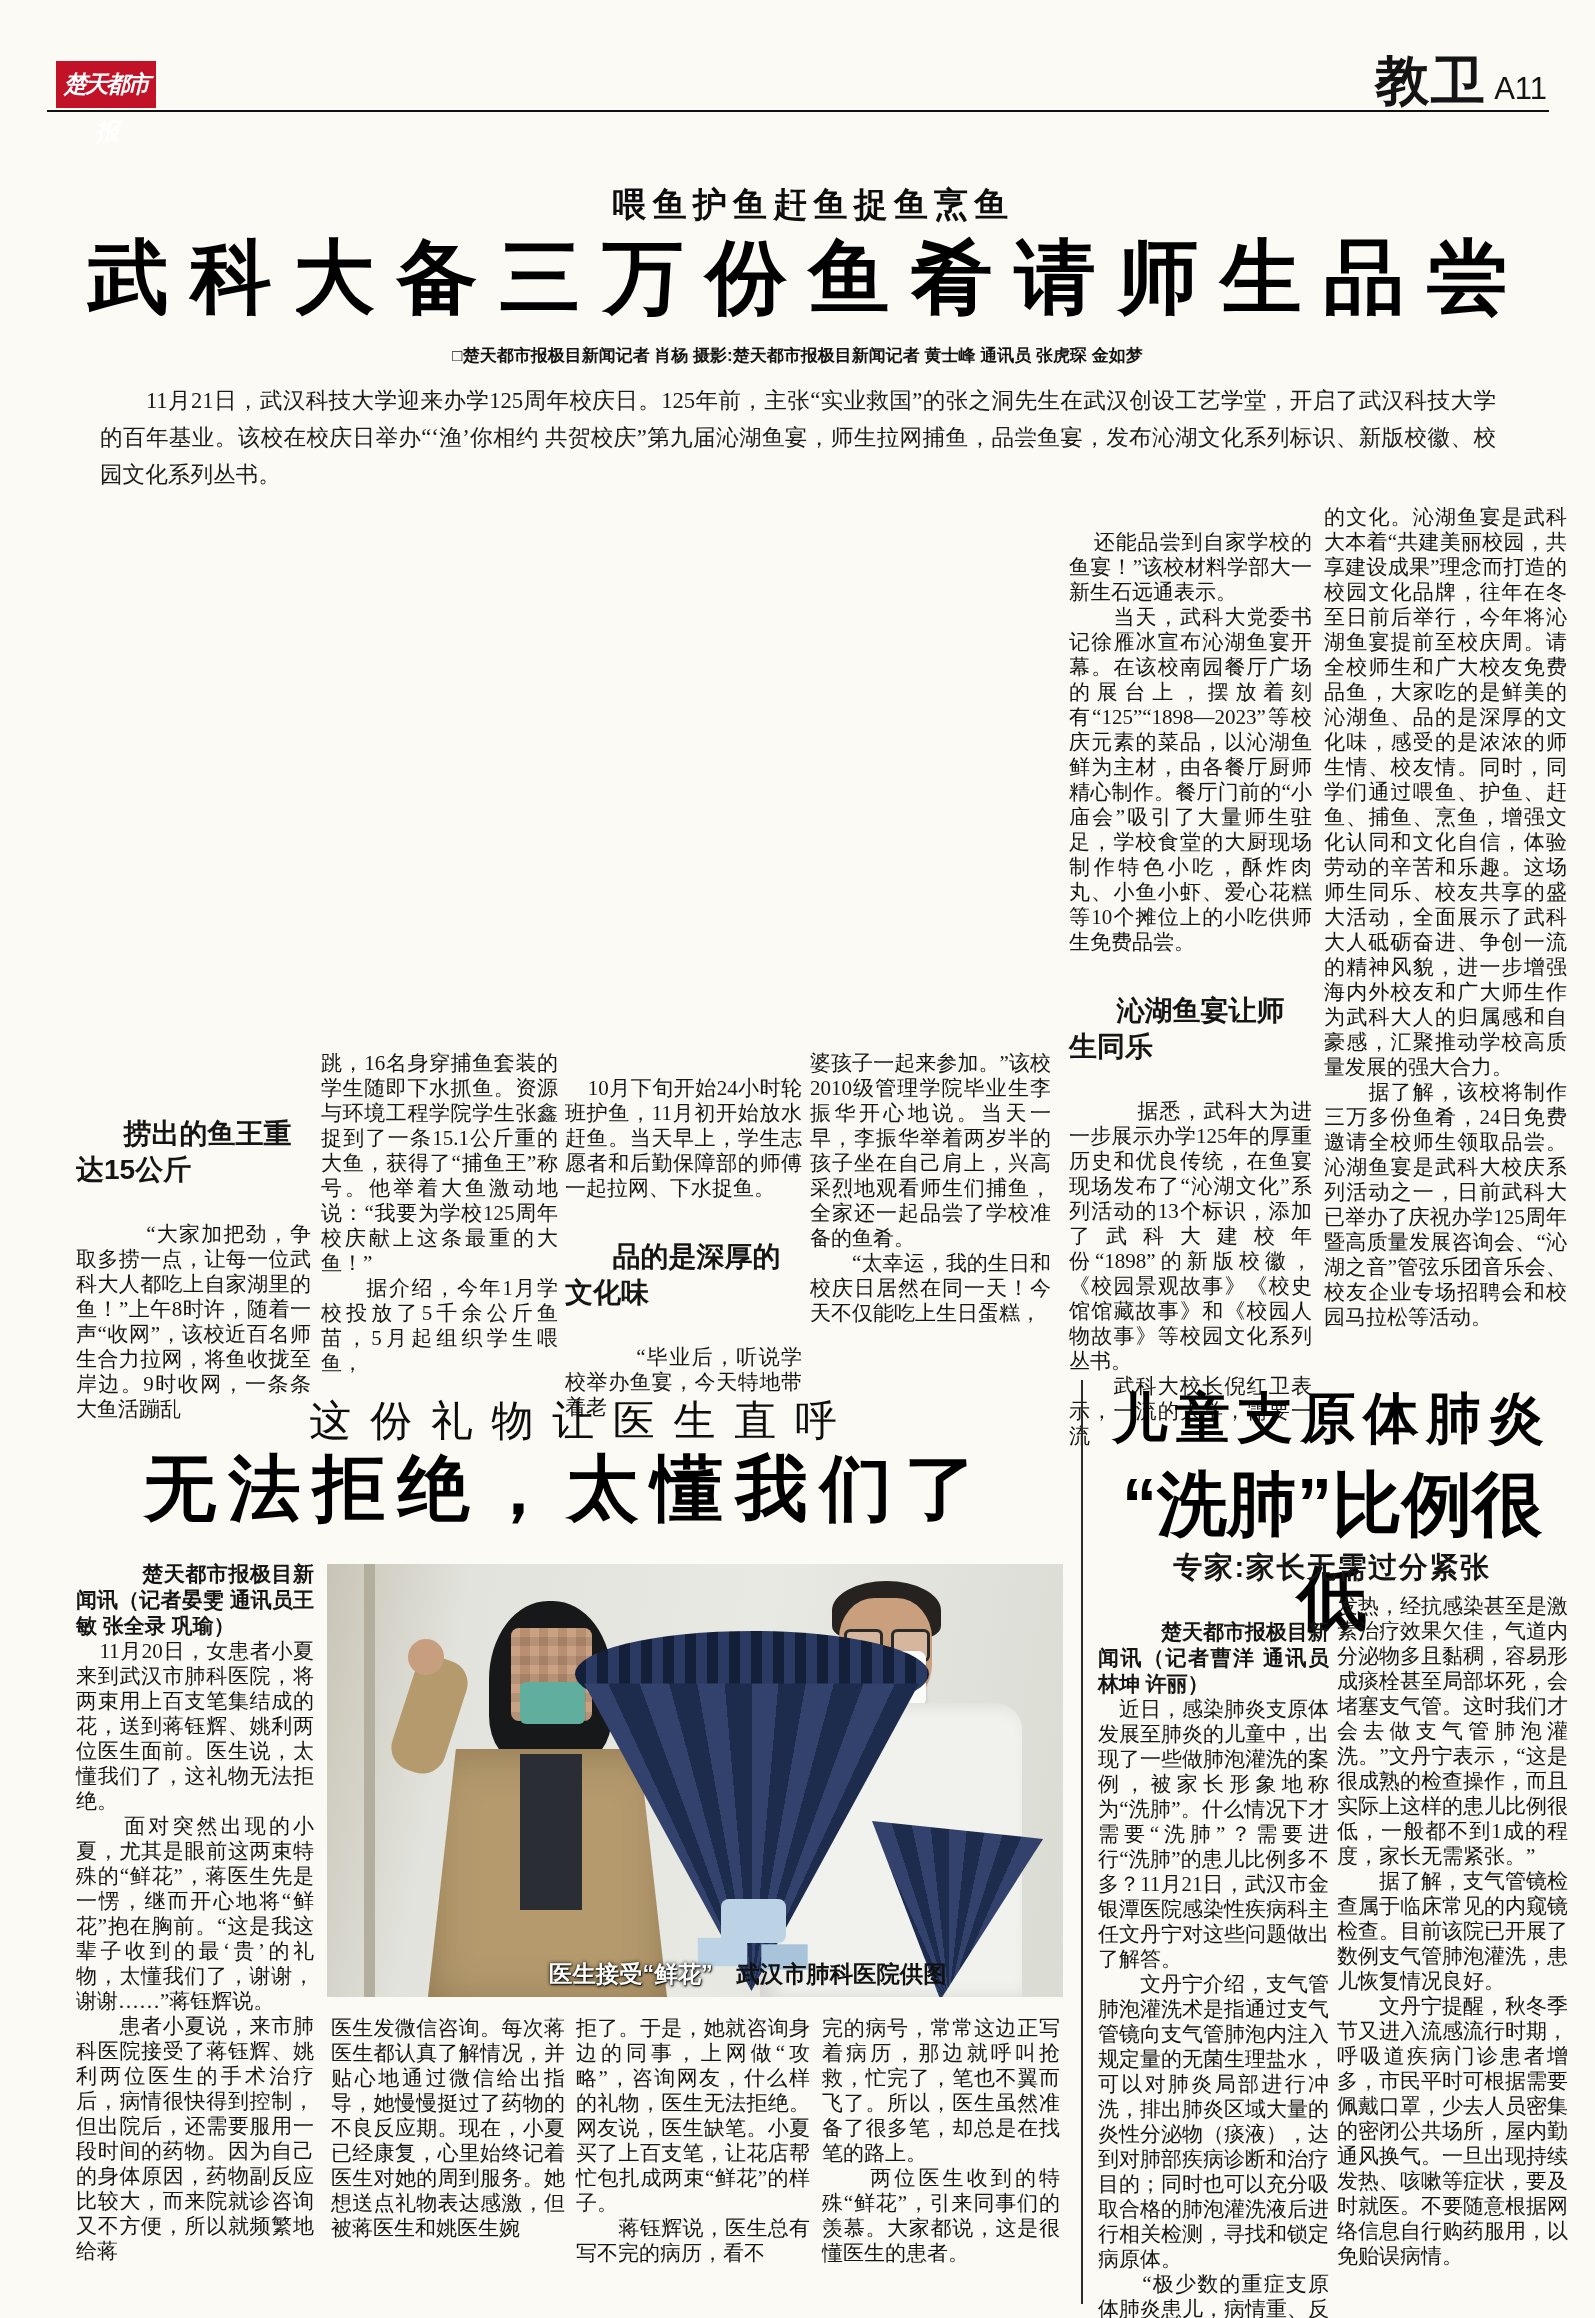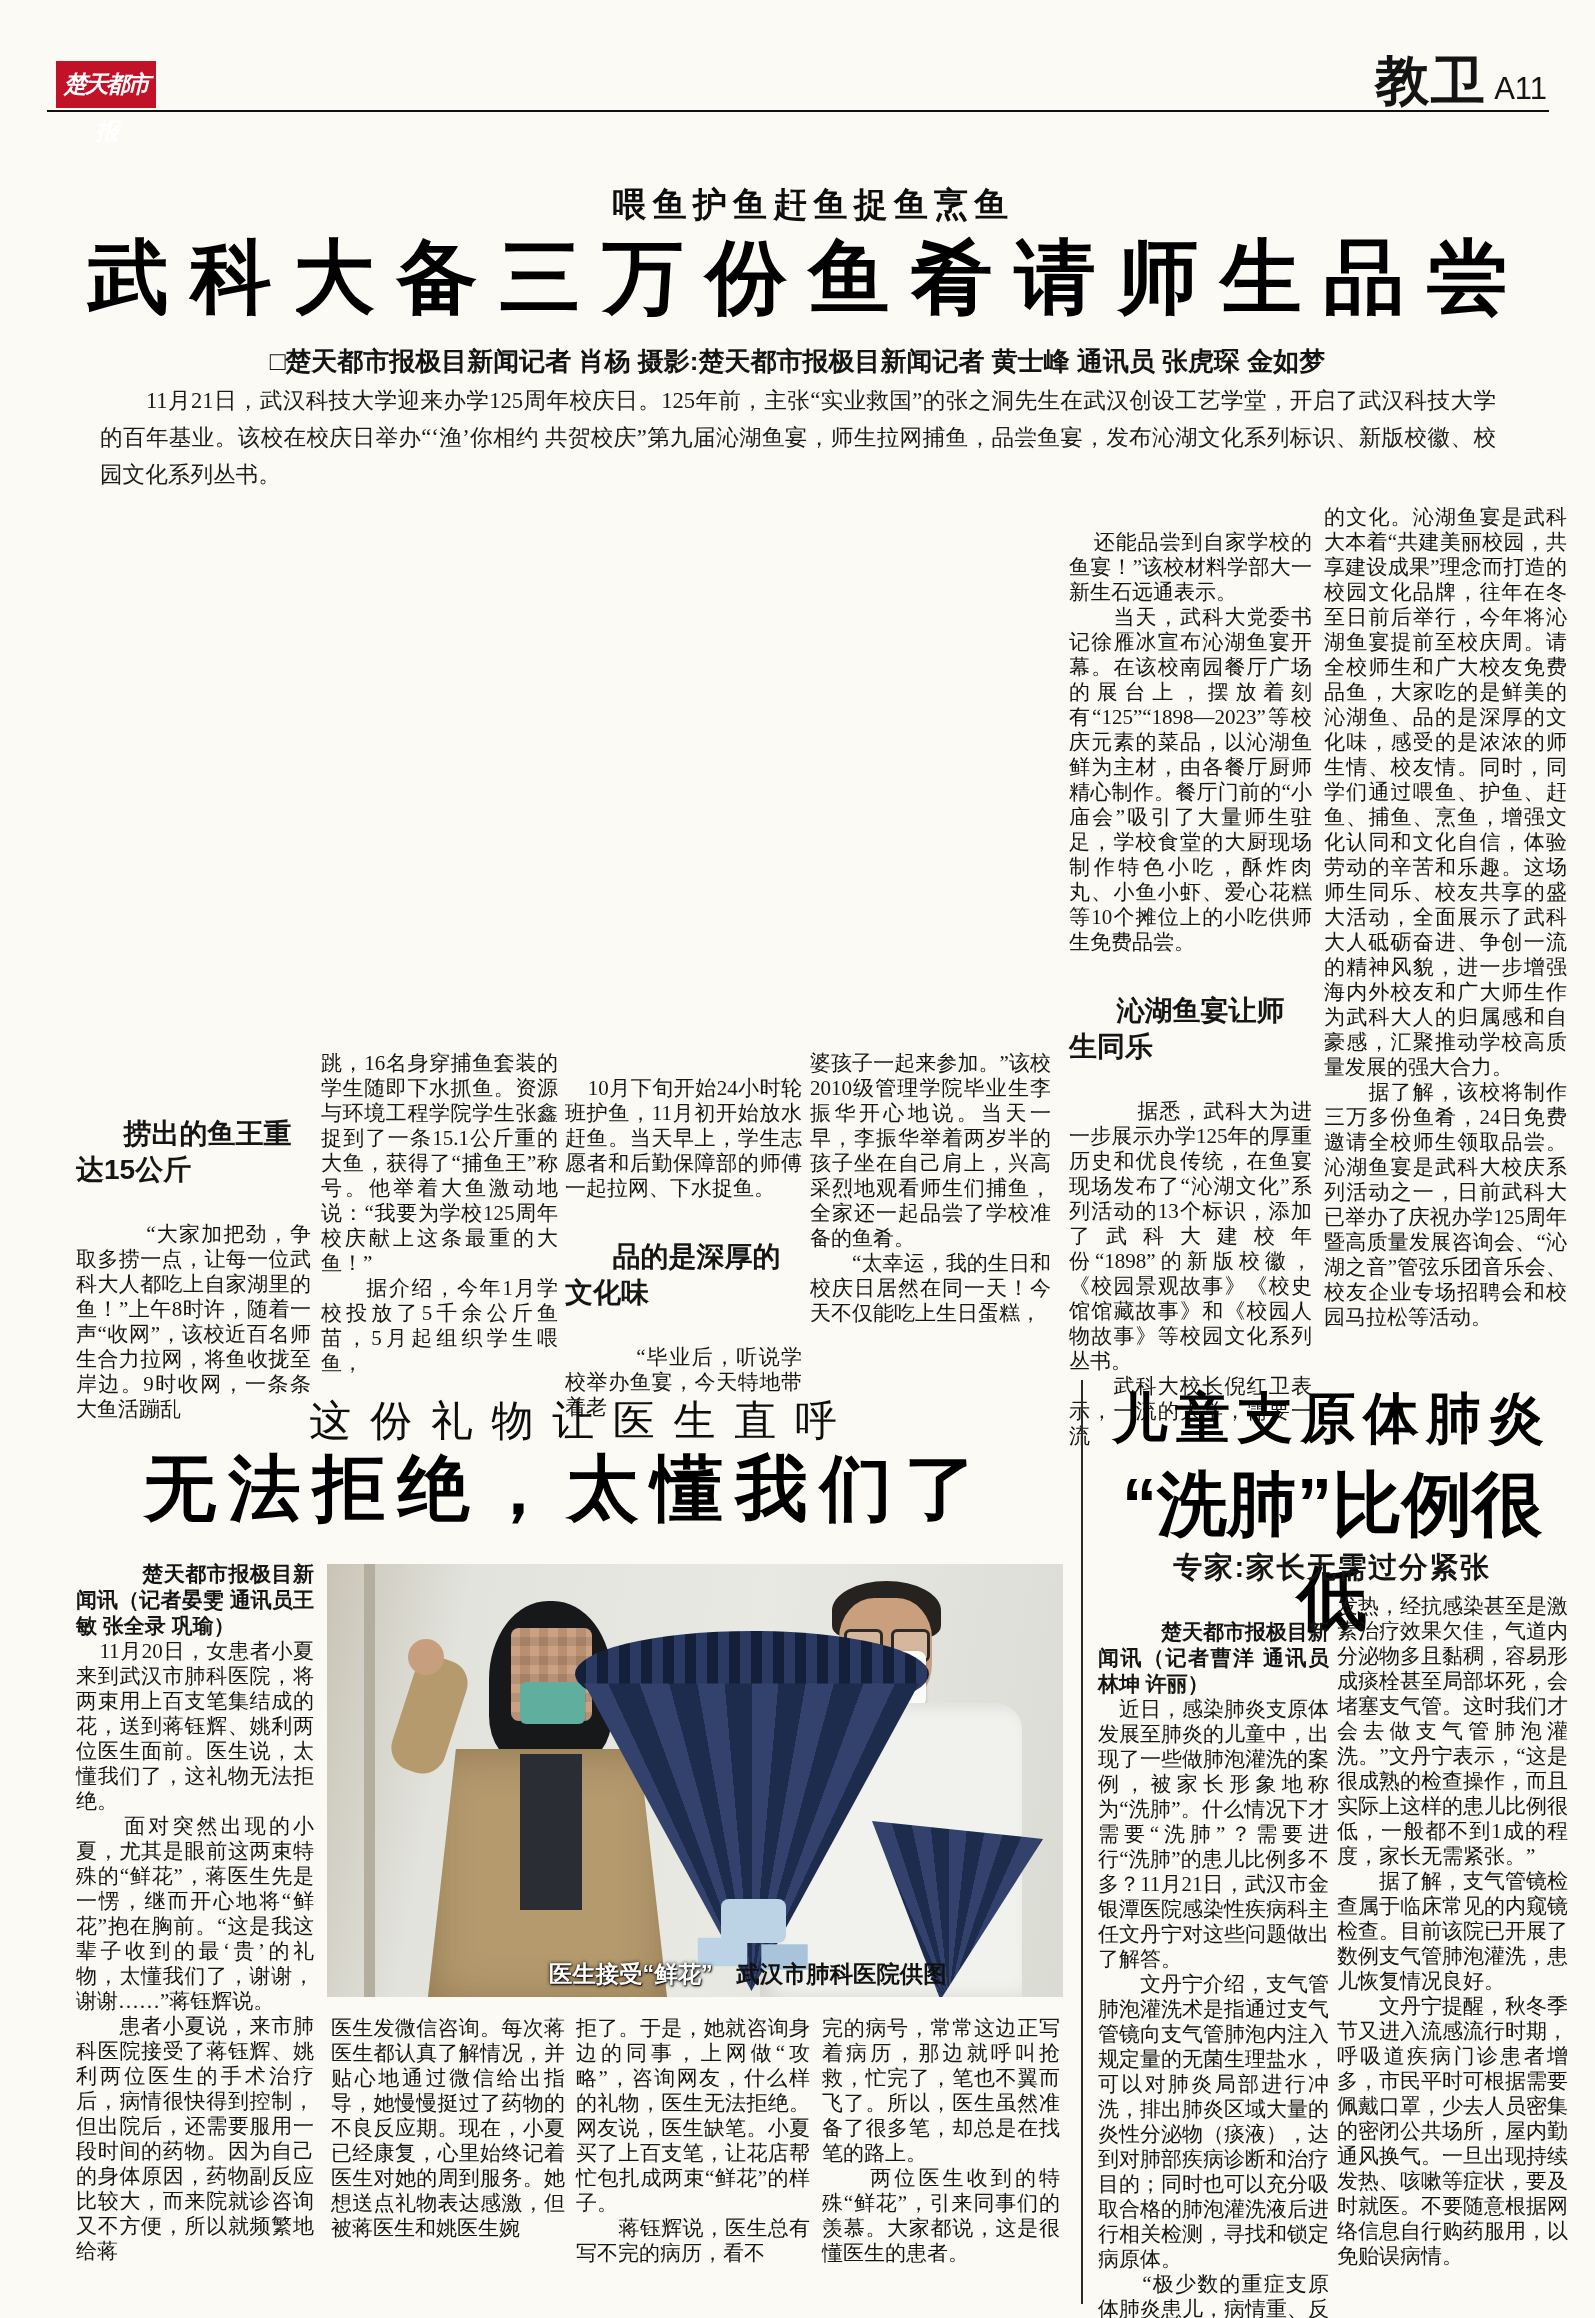--- a/index.html
+++ b/index.html
@@ -18,21 +18,21 @@
   .col{position:absolute;font:21px/25px "Liberation Serif","DejaVu Serif",serif;text-align:justify;
        text-justify:inter-character;white-space:pre-wrap;color:#151515;}
   .csub{font:700 28px/36px "Liberation Sans","DejaVu Sans",sans-serif;text-indent:1.7em;
         text-align:left;white-space:normal;margin:12.5px 0 9.3px;}
   .introb{font-family:"Liberation Sans","DejaVu Sans",sans-serif;font-weight:700;}
   .kicker{position:absolute;text-align:center;font-weight:600;color:#0e0e0e;margin-left:16px;}
   .bighead{position:absolute;text-align:center;font-weight:900;color:#000;}
   
   .f-kicker{left:0;top:182px;width:1595px;font-size:34px;letter-spacing:6.2px;}
   .f-head{left:0;top:224px;width:1595px;font-size:81px;letter-spacing:22px;text-indent:22px;}
-  .f-byline{position:absolute;left:0;top:344px;width:1595px;text-align:center;font-size:26px;font-weight:600;}
+  .f-byline{position:absolute;left:0;top:344px;width:1595px;text-align:center;font-size:17px;font-weight:600;}
   .f-lead{position:absolute;left:100px;top:382px;width:1396px;font:22.6px/37px "Liberation Serif","DejaVu Serif",serif;
           text-align:justify;white-space:pre-wrap;color:#1b1b1b;}
   
   .photo1{position:absolute;left:74px;top:498px;width:983px;height:516px;overflow:hidden;
           background:linear-gradient(180deg,#a9aba7 0%,#9b988f 35%,#8a8478 58%,#7b7466 78%,#685f50 100%);}
   .p1-heads{position:absolute;left:0;top:0;width:100%;height:58%;background-image:
     radial-gradient(circle at 4% 44%,#c79b80 0 17px,transparent 18px),
     radial-gradient(circle at 10% 24%,#26262a 0 18.7px,transparent 19.5px),
     radial-gradient(circle at 17% 34%,#c9a184 0 17px,transparent 18px),
     radial-gradient(circle at 24% 16%,#2e2c2a 0 20px,transparent 21px),

